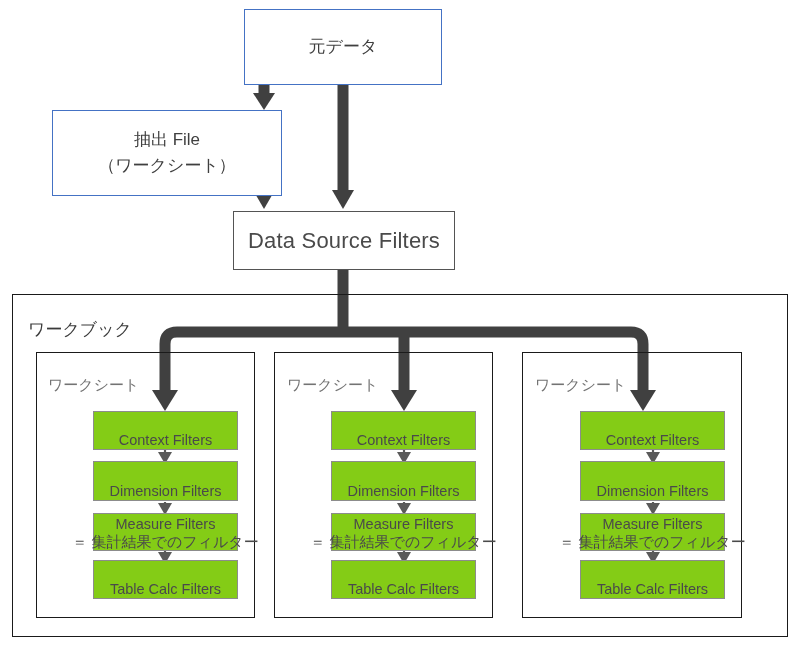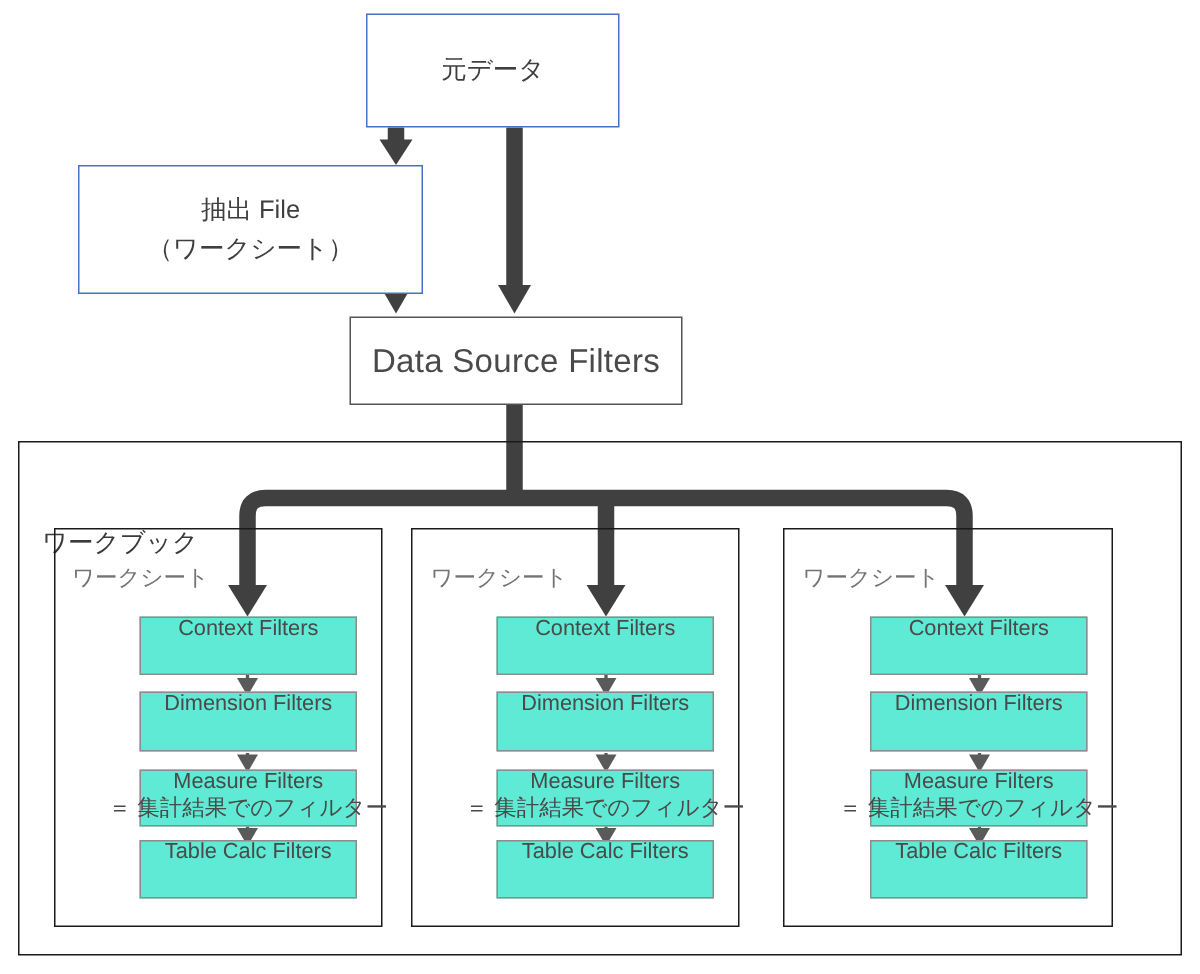--- a/index.html
+++ b/index.html
@@ -47,44 +47,43 @@
     position: absolute;
     box-sizing: border-box;
     background: transparent;
     border: 1.6px solid #1a1a1a;
   }
   .frame-label {
     position: absolute;
     font-size: 17px;
     color: #3a3a3a;
     white-space: nowrap;
-    margin-top: 32px;
   }
   .sheet-frame {
     position: absolute;
     box-sizing: border-box;
     background: transparent;
     border: 1.4px solid #1a1a1a;
   }
   .sheet-label {
     position: absolute;
     font-size: 15px;
     color: #737373;
     white-space: nowrap;
   }
   
   .filter-box {
     position: absolute;
     box-sizing: border-box;
     border: 1.2px solid #8c8c8c;
-    background: #5eead4;
+    background: #84cc16;
     display: flex;
     flex-direction: column;
     align-items: center;
-    justify-content: flex-start;
+    justify-content: flex-end;
     text-align: center;
     color: #4a4a4a;
   }
   .filter-title {
     font-size: 14.5px;
     line-height: 1.1;
     white-space: nowrap;
   }
   .filter-sub {
     font-size: 15px;
@@ -161,21 +160,21 @@
     <polygon class="thin-head" points="397,552 411,552 404,564"></polygon>
 
     <line class="thin-stroke" x1="653" y1="449" x2="653" y2="454"></line>
     <polygon class="thin-head" points="646,452 660,452 653,464"></polygon>
     <line class="thin-stroke" x1="653" y1="502" x2="653" y2="505"></line>
     <polygon class="thin-head" points="646,503 660,503 653,515"></polygon>
     <line class="thin-stroke" x1="653" y1="551" x2="653" y2="554"></line>
     <polygon class="thin-head" points="646,552 660,552 653,564"></polygon>
   </svg>
 
-  <div class="node blue-box" style="left:244px; top:9px; width:169px; height:76px;">
+  <div class="node blue-box" style="left:244px; top:9px; width:198px; height:76px;">
     <span>元データ</span>
   </div>
 
   <div class="node blue-box" style="left:52px; top:110px; width:230px; height:86px;">
     <span>抽出 File</span>
     <span>（ワークシート）</span>
   </div>
 
   <div class="node dark-box" style="left:233px; top:211px; width:222px; height:59px;">
     <span>Data Source Filters</span>

